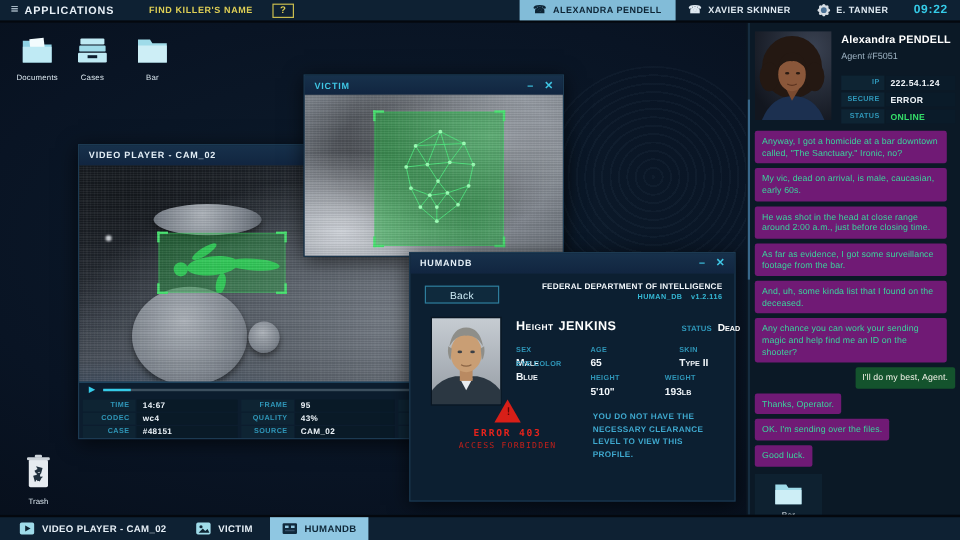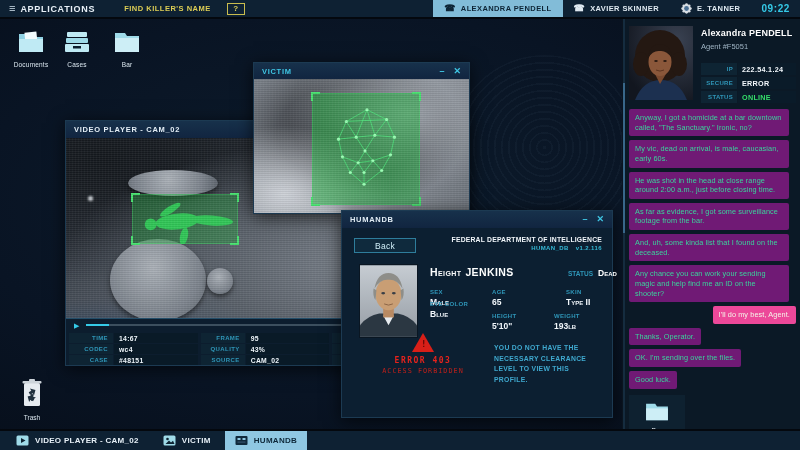--- a/index.html
+++ b/index.html
@@ -118,21 +118,21 @@
   .sb-agent { position:absolute; left:78px; top:23px; font-size:7.5px; color:#9fb4c4; }
   .sb-info { position:absolute; left:78px; top:44px; width:95px; display:flex; flex-direction:column; gap:2px; }
   .sb-row { display:flex; height:12px; gap:1px; }
   .sb-il { flex:0 0 36px; background:#0e2433; color:#2f96b8; font-size:6px; font-weight:bold; text-transform:uppercase;
     display:flex; align-items:center; justify-content:flex-end; padding-right:4px; letter-spacing:.3px; }
   .sb-iv { flex:1; background:#0a1b29; color:#f2f7fb; font-size:7.2px; font-weight:bold; display:flex; align-items:center; padding-left:4px; letter-spacing:.3px; }
   .sb-iv.online { color:#35df6a; }
   .chat { position:absolute; left:6px; top:90px; width:167px; display:flex; flex-direction:column; gap:4px; }
   .msg { max-width:160px; padding:4px 6px; border-radius:2px; background:#701a75; color:#3bd49c;
     font-size:7.3px; line-height:1.32; align-self:flex-start; letter-spacing:.1px; }
-  .msg.player { background:#ec4899; color:#f5f5ea; align-self:flex-end; max-width:120px; }
+  .msg.player { background:#14532d; color:#f5f5ea; align-self:flex-end; max-width:120px; }
   .attach { width:56px; margin-top:2px; padding:7px 0 5px; background:#0e2130; display:flex; flex-direction:column; align-items:center; gap:5px; }
   .attach .lbl { font-size:7px; color:#e8f1f7; }
 
   
   .taskbar { position:absolute; left:0; top:429px; width:800px; height:21px; background:#0e2133;
     border-top:2px solid #04080e; display:flex; align-items:stretch; gap:4px; padding-left:6px; z-index:40; }
   .tb-item { display:flex; align-items:center; gap:6px; padding:0 10px; color:#e6eff6; font-size:8px; font-weight:bold; letter-spacing:.3px; }
   .tb-item.active { background:#8fc7e2; color:#0d2738; }
   .tb-ic { width:13px; height:13px; flex:0 0 13px; }
 

